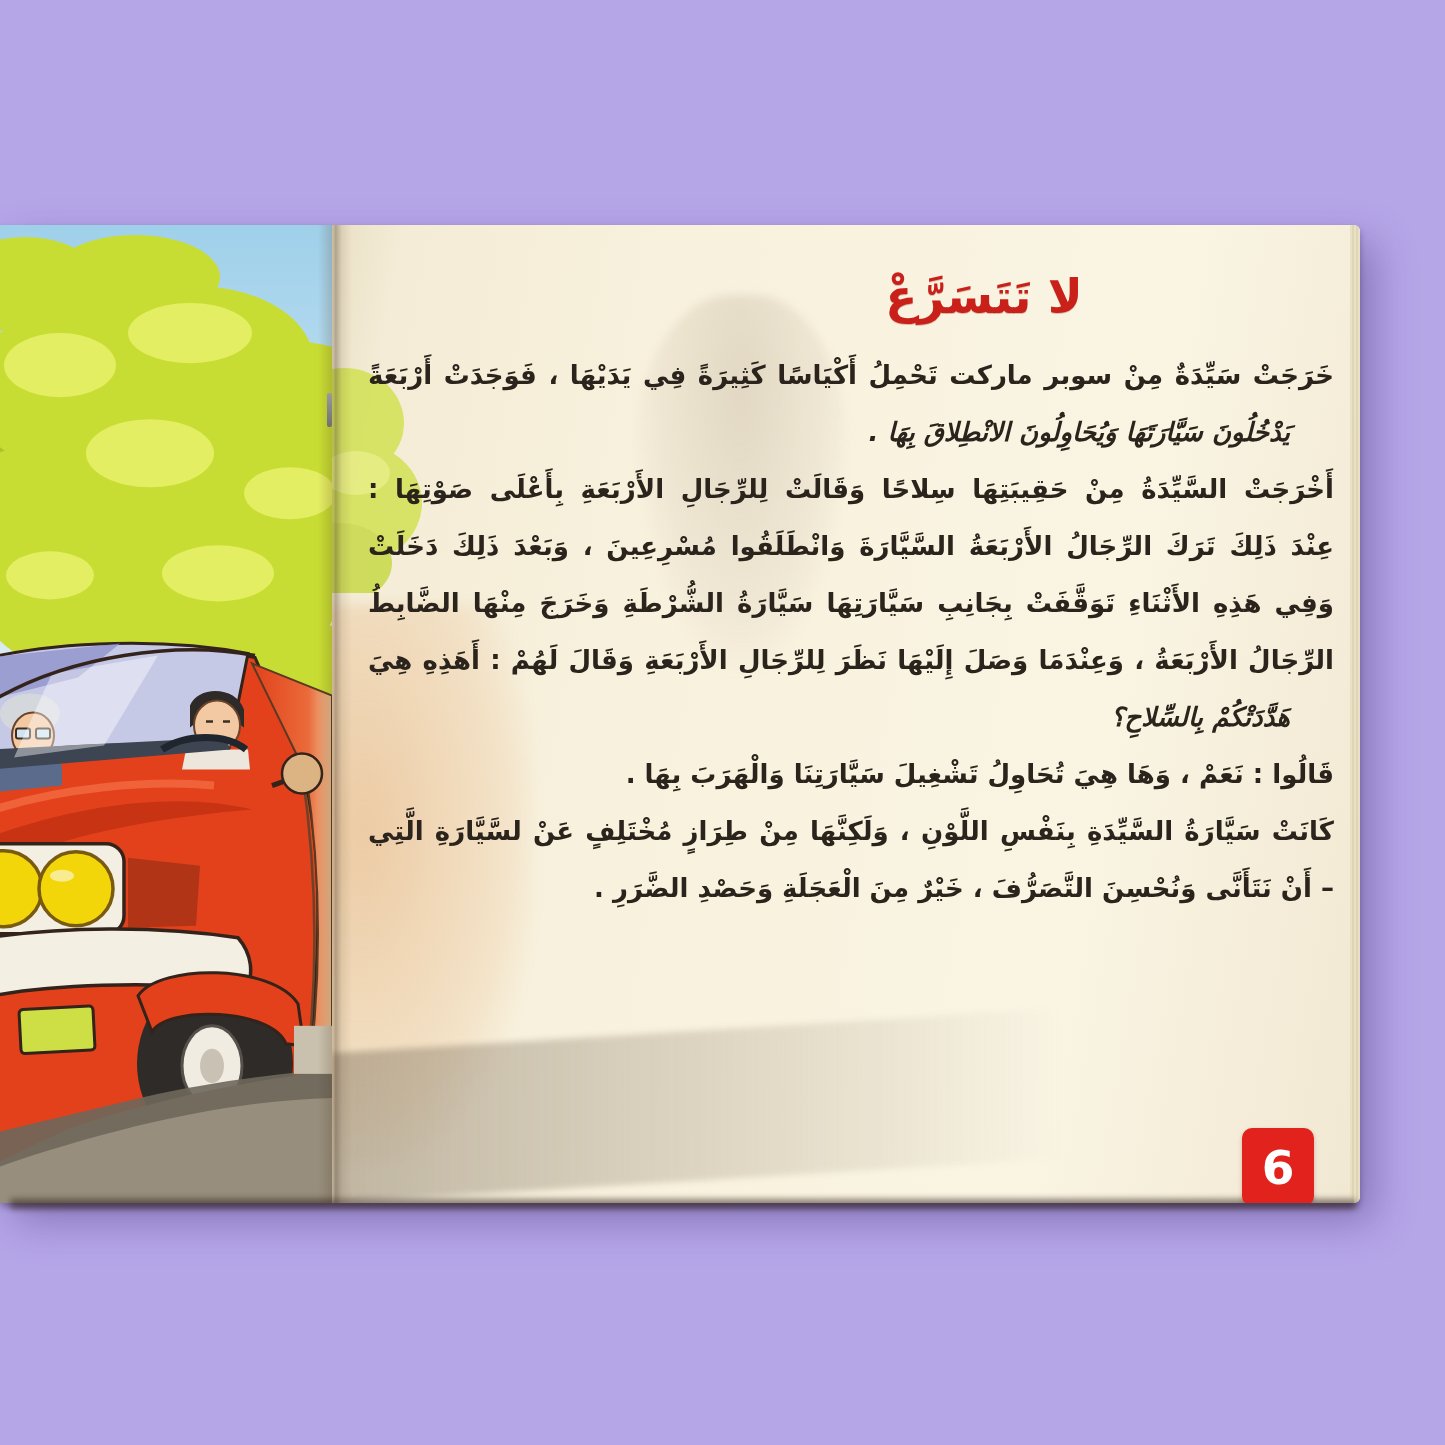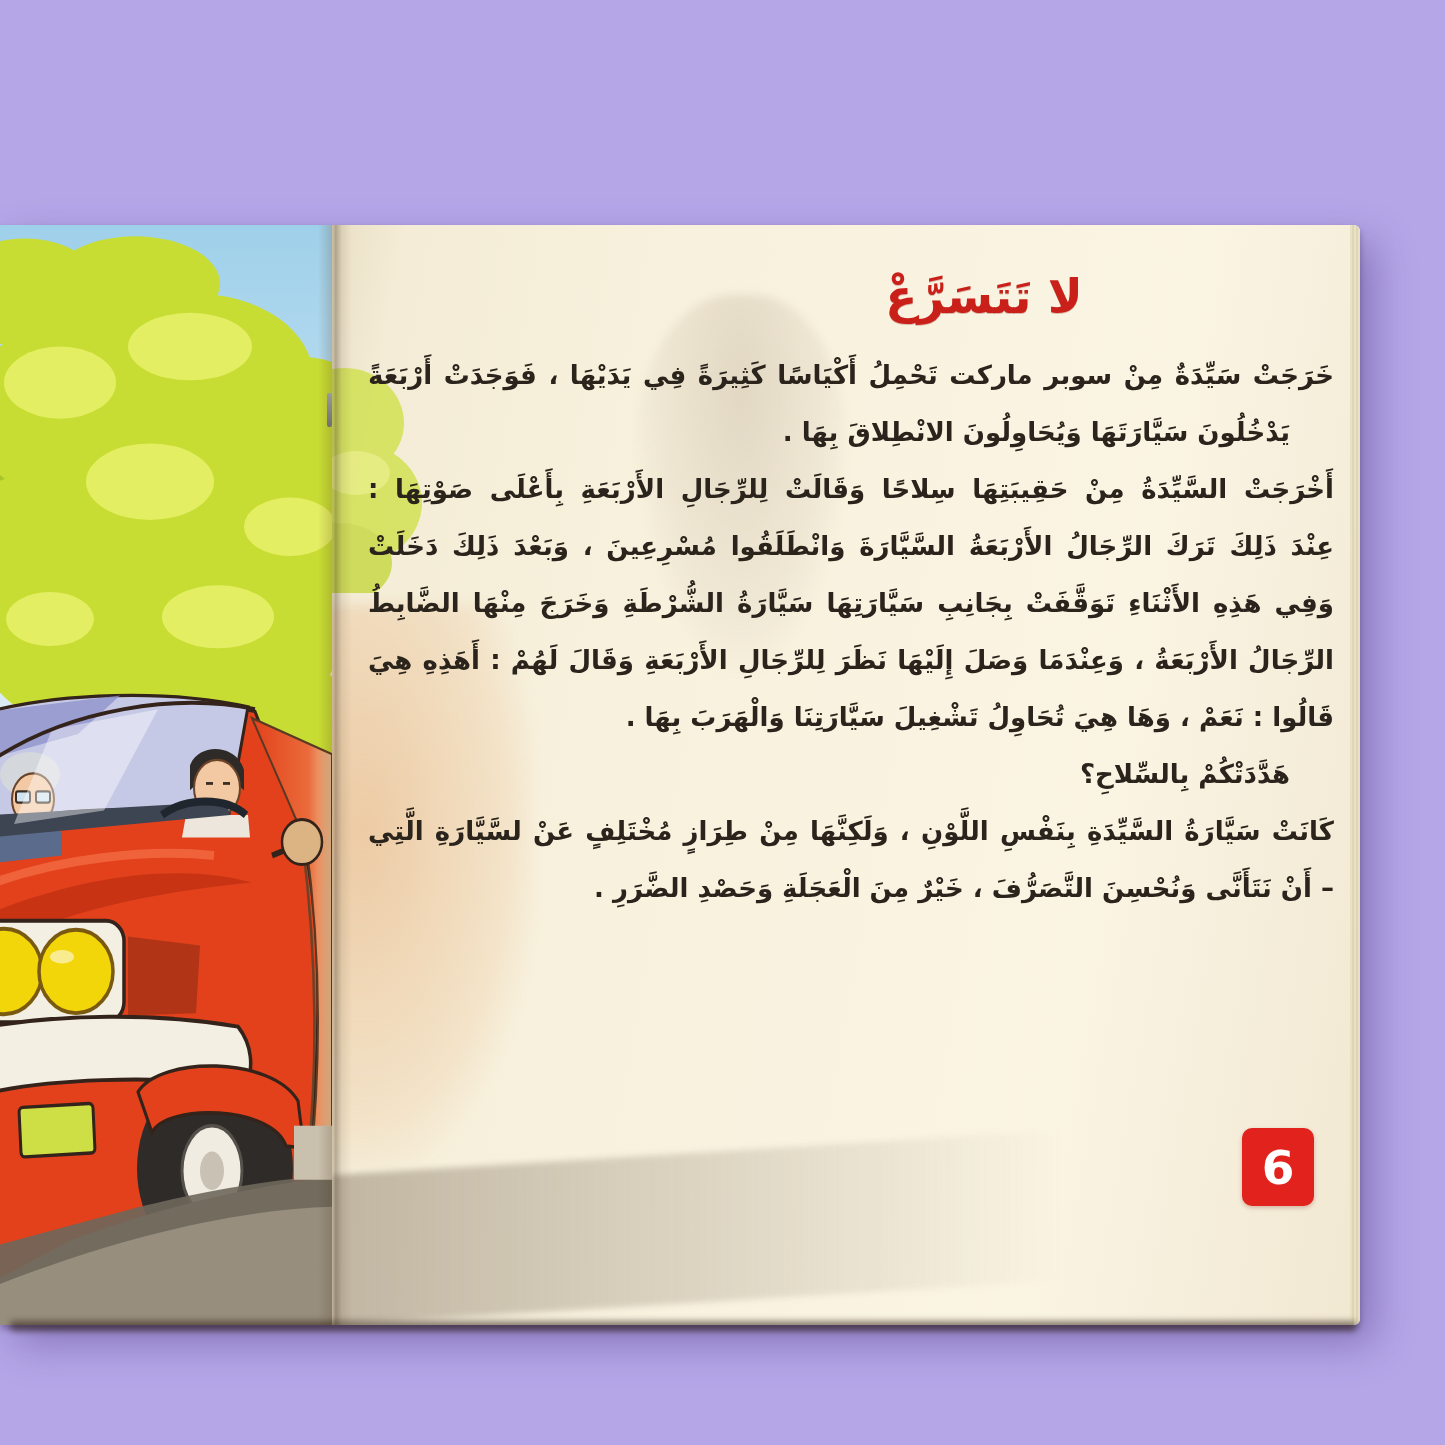--- a/index.html
+++ b/index.html
@@ -3,21 +3,21 @@
 <meta charset="utf-8">
 <style>
   html,body{margin:0;padding:0;}
   body{
     width:1445px;height:1445px;overflow:hidden;position:relative;
     background:var(--purple,#b5a6e8);
     font-family:"DejaVu Sans","Liberation Sans",sans-serif;
   }
   
   .book{
-    position:absolute;left:0;top:225px;width:1360px;height:1100px;
+    position:absolute;left:0;top:225px;width:1360px;height:978px;
     box-shadow:14px 18px 40px rgba(60,40,110,.38), 0 4px 6px rgba(40,25,60,.35);
     border-radius:0 6px 6px 0;
   }
   .book::after{ 
     content:"";position:absolute;left:10px;right:4px;bottom:-6px;height:10px;
     background:rgba(45,30,20,.55);filter:blur(3px);border-radius:4px;
   }
   .page{position:absolute;top:0;height:100%;overflow:hidden;}
   .page-left{
     left:0;width:332px;background:#eaf2f4;
@@ -67,21 +67,21 @@
     font-size:47px;font-weight:bold;color:var(--title-red,#c9201a);
     direction:rtl;letter-spacing:0;
     text-shadow:0 1px 0 rgba(120,20,10,.25);
   }
   .text-block{
     position:absolute;top:122px;right:26px;left:36px;direction:rtl;
     color:var(--ink,#2b241c);font-weight:bold;font-size:26px;
   }
   .tline{height:57px;line-height:57px;overflow:visible;white-space:nowrap;text-align:right;}
   .tline.full{white-space:normal;text-align:justify;text-align-last:justify;overflow:hidden;}
-  .tline.indent{padding-right:44px;}
+  .tline.indent{padding-right:44px;font-style:italic;}
   .pagenum{
     position:absolute;right:46px;top:903px;width:72px;height:78px;z-index:7;
     background:var(--pagenum-red,#e2231d);border-radius:10px;
     display:flex;align-items:center;justify-content:center;
     color:#fff;font-size:47px;font-weight:bold;
     box-shadow:0 2px 4px rgba(120,20,10,.25);
   }
 </style>
 </head>
 <body style="background: rgb(181, 166, 232);">
@@ -219,22 +219,22 @@
       <h1 class="page-title">لا تَتَسَرَّعْ</h1>
 
       <div class="text-block" id="text-block">
 
       <div class="tline full">خَرَجَتْ سَيِّدَةٌ مِنْ سوبر ماركت تَحْمِلُ أَكْيَاسًا كَثِيرَةً فِي يَدَيْهَا ، فَوَجَدَتْ أَرْبَعَةً مِنَ الرِّجَالِ</div>
           <div class="tline end indent">يَدْخُلُونَ سَيَّارَتَهَا وَيُحَاوِلُونَ الانْطِلاقَ بِهَا .</div>
           <div class="tline full">أَخْرَجَتْ السَّيِّدَةُ مِنْ حَقِيبَتِهَا سِلاحًا وَقَالَتْ لِلرِّجَالِ الأَرْبَعَةِ بِأَعْلَى صَوْتِهَا : ابْتَعِدُوا عَنْ</div>
           <div class="tline full">عِنْدَ ذَلِكَ تَرَكَ الرِّجَالُ الأَرْبَعَةُ السَّيَّارَةَ وَانْطَلَقُوا مُسْرِعِينَ ، وَبَعْدَ ذَلِكَ دَخَلَتْ السَّيِّدَةُ إِلَى</div>
           <div class="tline full">وَفِي هَذِهِ الأَثْنَاءِ تَوَقَّفَتْ بِجَانِبِ سَيَّارَتِهَا سَيَّارَةُ الشُّرْطَةِ وَخَرَجَ مِنْهَا الضَّابِطُ الْمَسْئُولُ وَمَعَهُ</div>
           <div class="tline full">الرِّجَالُ الأَرْبَعَةُ ، وَعِنْدَمَا وَصَلَ إِلَيْهَا نَظَرَ لِلرِّجَالِ الأَرْبَعَةِ وَقَالَ لَهُمْ : أَهَذِهِ هِيَ السَّيِّدَةُ الَّتِي</div>
+          <div class="tline end indent">هَدَّدَتْكُمْ بِالسِّلاحِ؟</div>
           <div class="tline end">قَالُوا : نَعَمْ ، وَهَا هِيَ تُحَاوِلُ تَشْغِيلَ سَيَّارَتِنَا وَالْهَرَبَ بِهَا .</div>
-          <div class="tline end indent">هَدَّدَتْكُمْ بِالسِّلاحِ؟</div>
           <div class="tline full">كَانَتْ سَيَّارَةُ السَّيِّدَةِ بِنَفْسِ اللَّوْنِ ، وَلَكِنَّهَا مِنْ طِرَازٍ مُخْتَلِفٍ عَنْ لسَّيَّارَةِ الَّتِي تَوَهَّمَتْ أَنَّهَا</div>
           <div class="tline end">– أَنْ نَتَأَنَّى وَنُحْسِنَ التَّصَرُّفَ ، خَيْرٌ مِنَ الْعَجَلَةِ وَحَصْدِ الضَّرَرِ .</div>
         </div>
 
       <div class="pagenum">
         <span>6</span>
       </div>
     </div>
 
     <div class="page-edge-right"></div>

